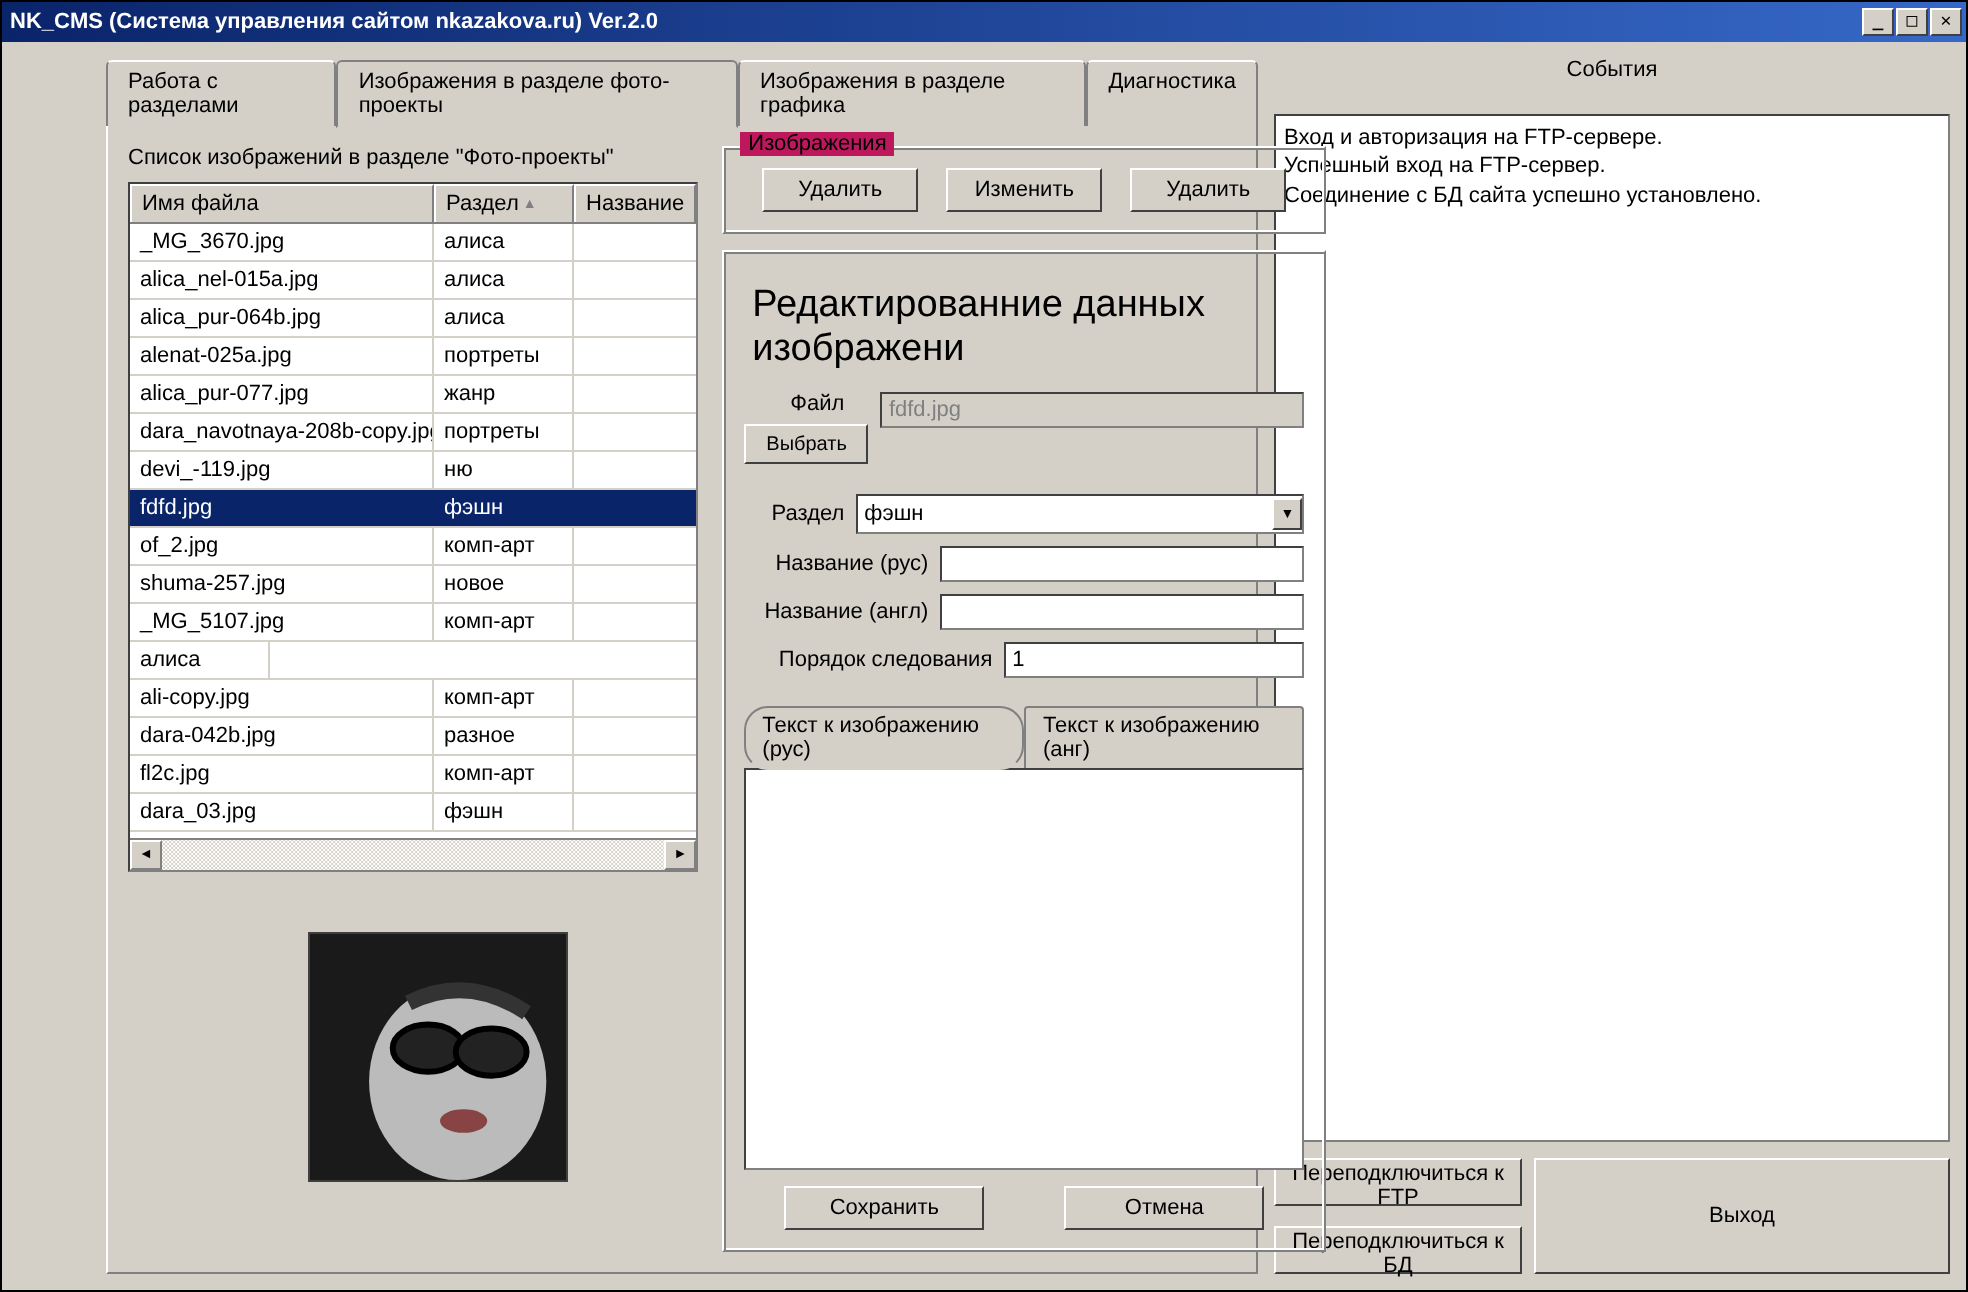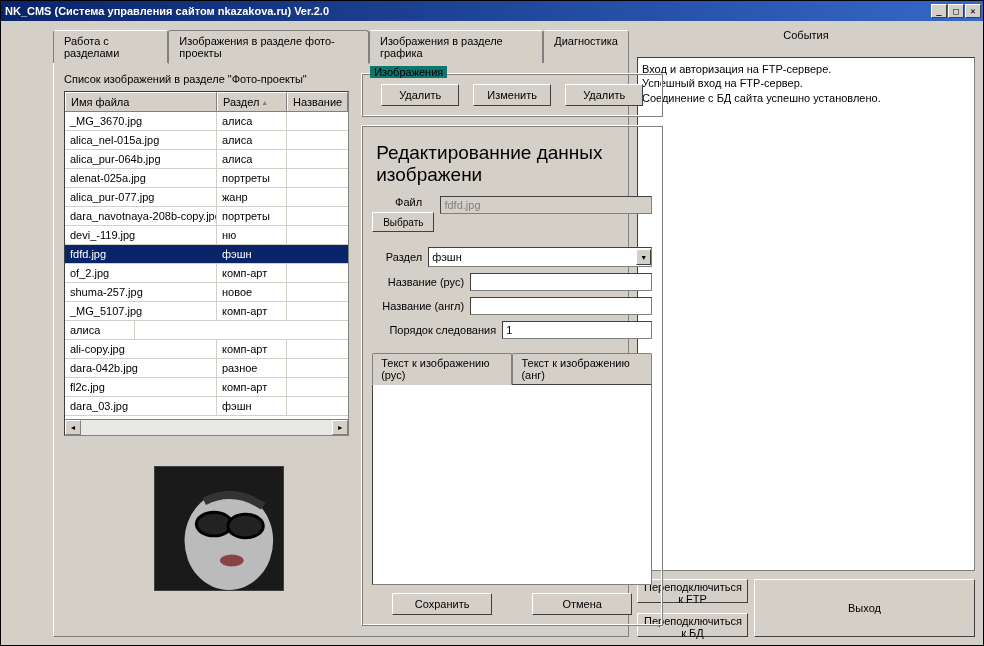--- a/index.html
+++ b/index.html
@@ -38,50 +38,50 @@
 .table-cell.col2 { border-right: 1px solid #d4d0c8; }
 .table-row.selected .table-cell { border-right-color: #0a246a; }
 .h-scrollbar { height: 16px; background: #d4d0c8; border-top: 1px solid #808080; display: flex; }
 .h-sb-btn { width: 16px; height: 15px; background: #d4d0c8; border: 1px solid #fff; border-right-color: #808080; border-bottom-color: #808080; display: flex; align-items: center; justify-content: center; font-size: 7px; }
 .h-sb-track { flex: 1; background: repeating-conic-gradient(#d4d0c8 0% 25%, #fff 0% 50%) 50% / 2px 2px; }
 
 .preview-img { margin-top: 30px; width: 130px; height: 125px; background: #222; border: 1px solid #404040; margin-left: 90px; display: flex; align-items: center; justify-content: center; color: #999; font-size: 10px; }
 
 .edit-section { flex: 1; display: flex; flex-direction: column; gap: 8px; }
 .groupbox { border: 1px solid #808080; border-top-color: #fff; border-left-color: #fff; box-shadow: inset 1px 1px 0 #808080, inset -1px -1px 0 #fff; padding: 10px; position: relative; }
-.groupbox-title { position: absolute; top: -8px; left: 8px; background: #0f766e; padding: 0 4px; }
+.groupbox-title { position: absolute; top: -8px; left: 8px; background: #be185d; padding: 0 4px; }
 .btn-row { display: flex; gap: 14px; justify-content: center; }
 .btn { min-width: 78px; height: 22px; background: #d4d0c8; border: 1px solid #404040; border-top-color: #fff; border-left-color: #fff; cursor: pointer; padding: 0 10px; }
 .btn.small { min-width: 50px; height: 20px; font-size: 10px; }
 
 .edit-form { flex: 1; display: flex; flex-direction: column; }
 .edit-form-title { font-size: 19px; padding: 6px 4px 10px; }
 .form-row { display: flex; align-items: center; margin-bottom: 6px; gap: 6px; }
 .form-label { min-width: 50px; text-align: right; }
 .form-label.wide { min-width: 92px; }
 .form-label.wider { min-width: 124px; }
 .form-input { flex: 1; height: 18px; border: 1px solid #808080; border-top-color: #404040; border-left-color: #404040; padding: 1px 3px; background: #fff; }
 .form-input.disabled { background: #d4d0c8; color: #808080; }
 .form-select { flex: 1; height: 20px; border: 1px solid #808080; border-top-color: #404040; border-left-color: #404040; background: #fff; padding: 1px 3px; display: flex; align-items: center; justify-content: space-between; }
 .select-arrow { width: 15px; height: 16px; background: #d4d0c8; border: 1px solid #fff; border-right-color: #404040; border-bottom-color: #404040; display: flex; align-items: center; justify-content: center; font-size: 7px; margin: -1px -3px -1px 0; }
 
 .file-row { display: flex; align-items: flex-start; gap: 6px; margin-bottom: 15px; }
 .file-col { display: flex; flex-direction: column; gap: 4px; align-items: flex-start; }
 
 .subtabs { display: flex; margin-top: 8px; }
 .subtab { padding: 3px 8px; border: 1px solid #808080; border-bottom: none; background: #d4d0c8; cursor: pointer; border-top-left-radius: 2px; border-top-right-radius: 2px; }
-.subtab.active { position: relative; z-index: 2; border-bottom: 1px solid #d4d0c8; margin-bottom: -1px; }
+.subtab.active { position: relative; z-index: 2; border-bottom: 1px solid #d4d0c8; margin-bottom: -1px; border-radius: 12px; }
 .textarea-box { flex: 1; min-height: 175px; border: 1px solid #808080; border-top-color: #404040; border-left-color: #404040; background: #fff; }
 .form-btns { display: flex; justify-content: space-around; margin-top: 8px; }
 
 .events-label { text-align: center; margin-bottom: 16px; }
 .events-box { flex: 1; background: #fff; border: 1px solid #808080; border-top-color: #404040; border-left-color: #404040; padding: 4px; font-size: 10px; line-height: 1.3; }
 .right-btns { display: flex; gap: 6px; margin-top: 8px; }
 .right-btns-col { display: flex; flex-direction: column; gap: 10px; }
-.big-btn { width: 111px; height: 24px; background: #d4d0c8; border: 1px solid #404040; border-top-color: #fff; border-left-color: #fff; cursor: pointer; }
+.big-btn { width: 124px; height: 24px; background: #d4d0c8; border: 1px solid #404040; border-top-color: #fff; border-left-color: #fff; cursor: pointer; }
 .exit-btn { flex: 1; background: #d4d0c8; border: 1px solid #404040; border-top-color: #fff; border-left-color: #fff; cursor: pointer; }
 </style>
 </head>
 <body>
 
 <div class="window">
   <div class="titlebar">
     <span class="titlebar-text">NK_CMS (Система управления сайтом nkazakova.ru) Ver.2.0</span>
     <div class="titlebar-btns">
       <div class="titlebar-btn">_</div>

